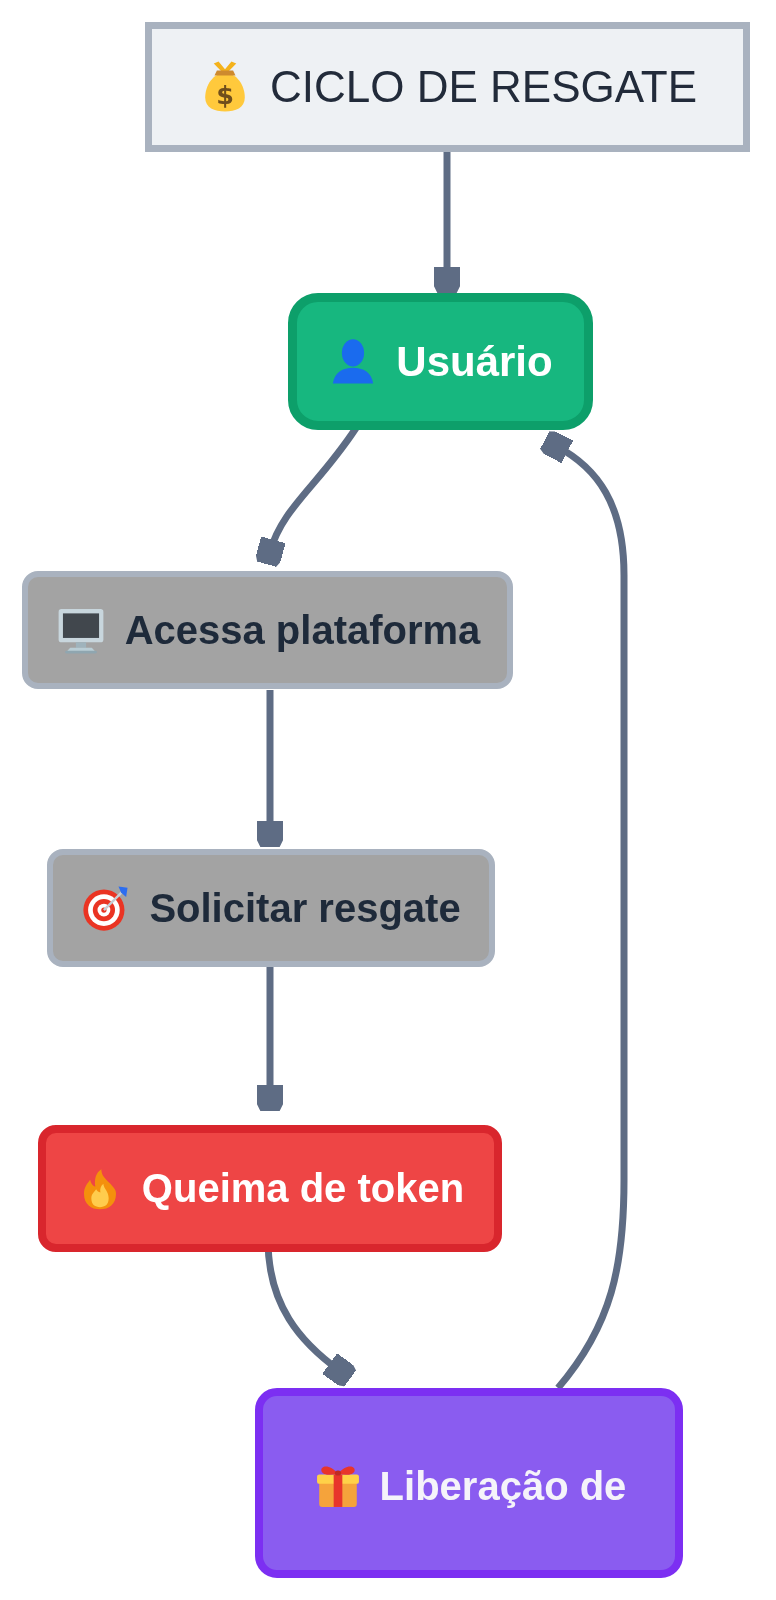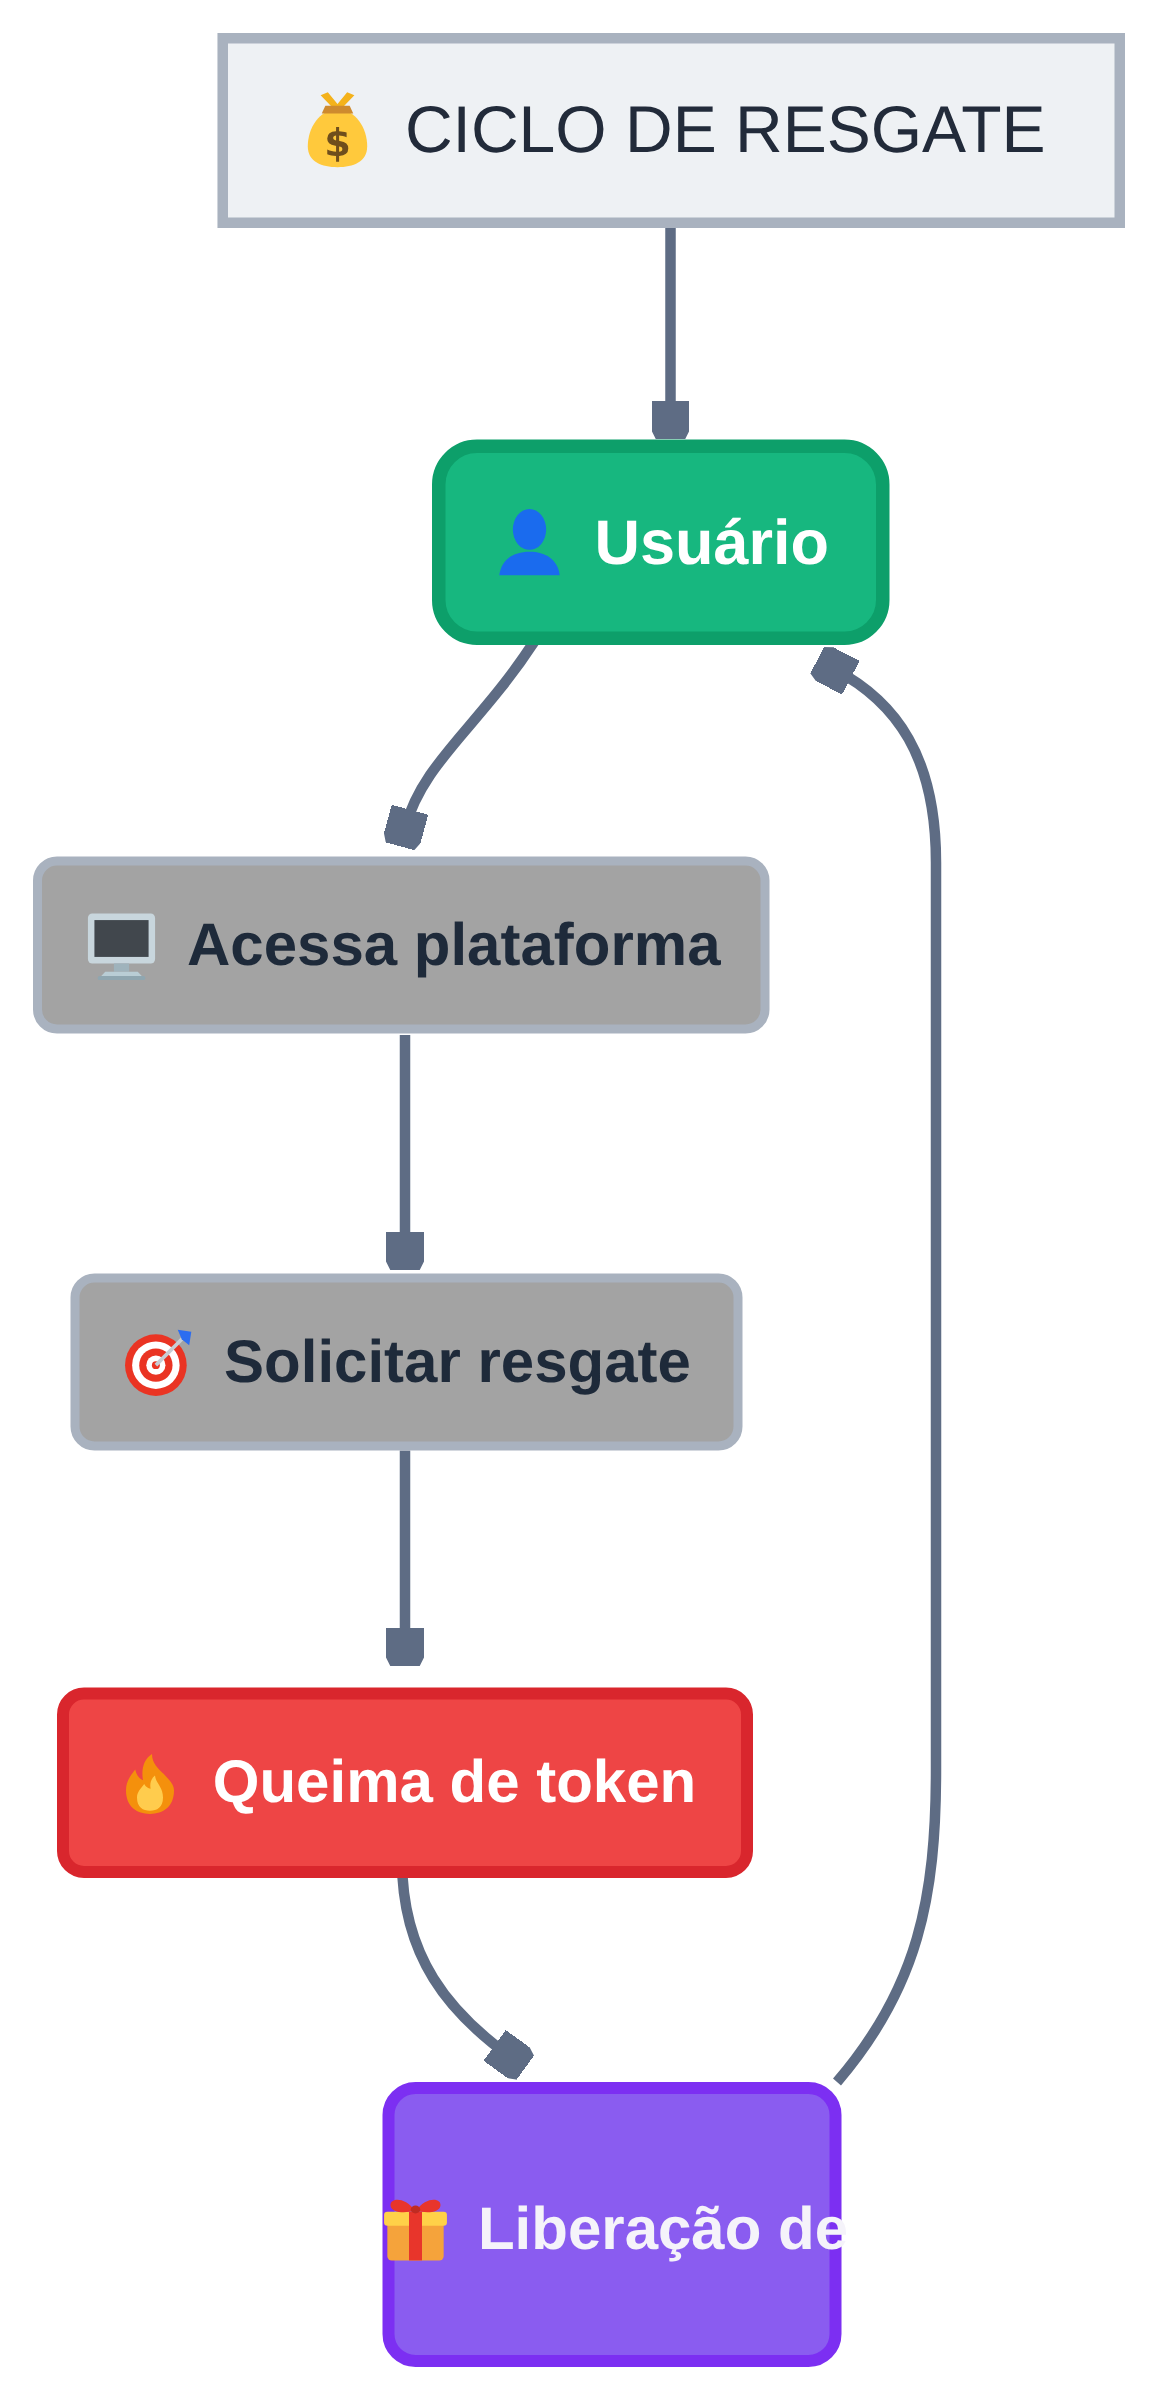--- a/index.html
+++ b/index.html
@@ -82,21 +82,21 @@
     background: #ee4545;
     border: 8px solid #d9262d;
     border-radius: 18px;
     font-size: 40px;
     font-weight: 700;
     color: #ffffff;
     margin-top: 12px;
   }
   .liberacao-node {
     left: 255px; top: 1388px;
-    width: 306px; height: 190px;
+    width: 428px; height: 190px;
     background: #8a5cf0;
     border: 8px solid #7c2ff2;
     border-radius: 22px;
     font-size: 40px;
     font-weight: 700;
     color: #f5f3fa;
     flex-direction: column;
     gap: 14px;
     padding-top: 6px;
   }

